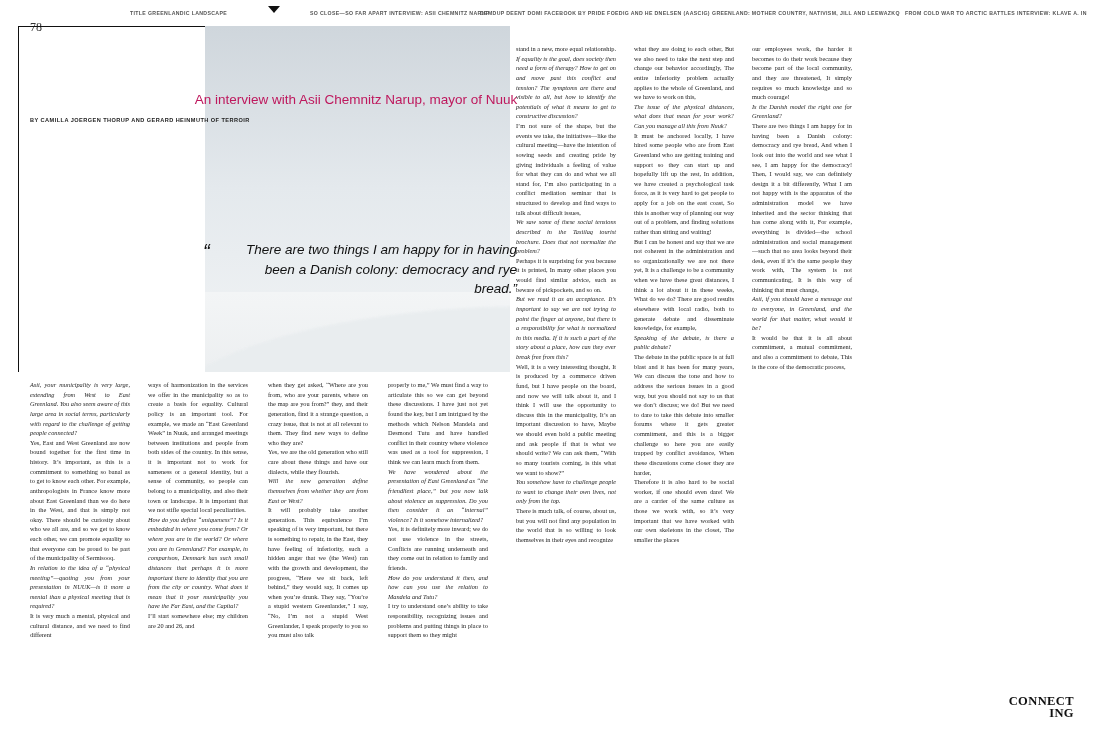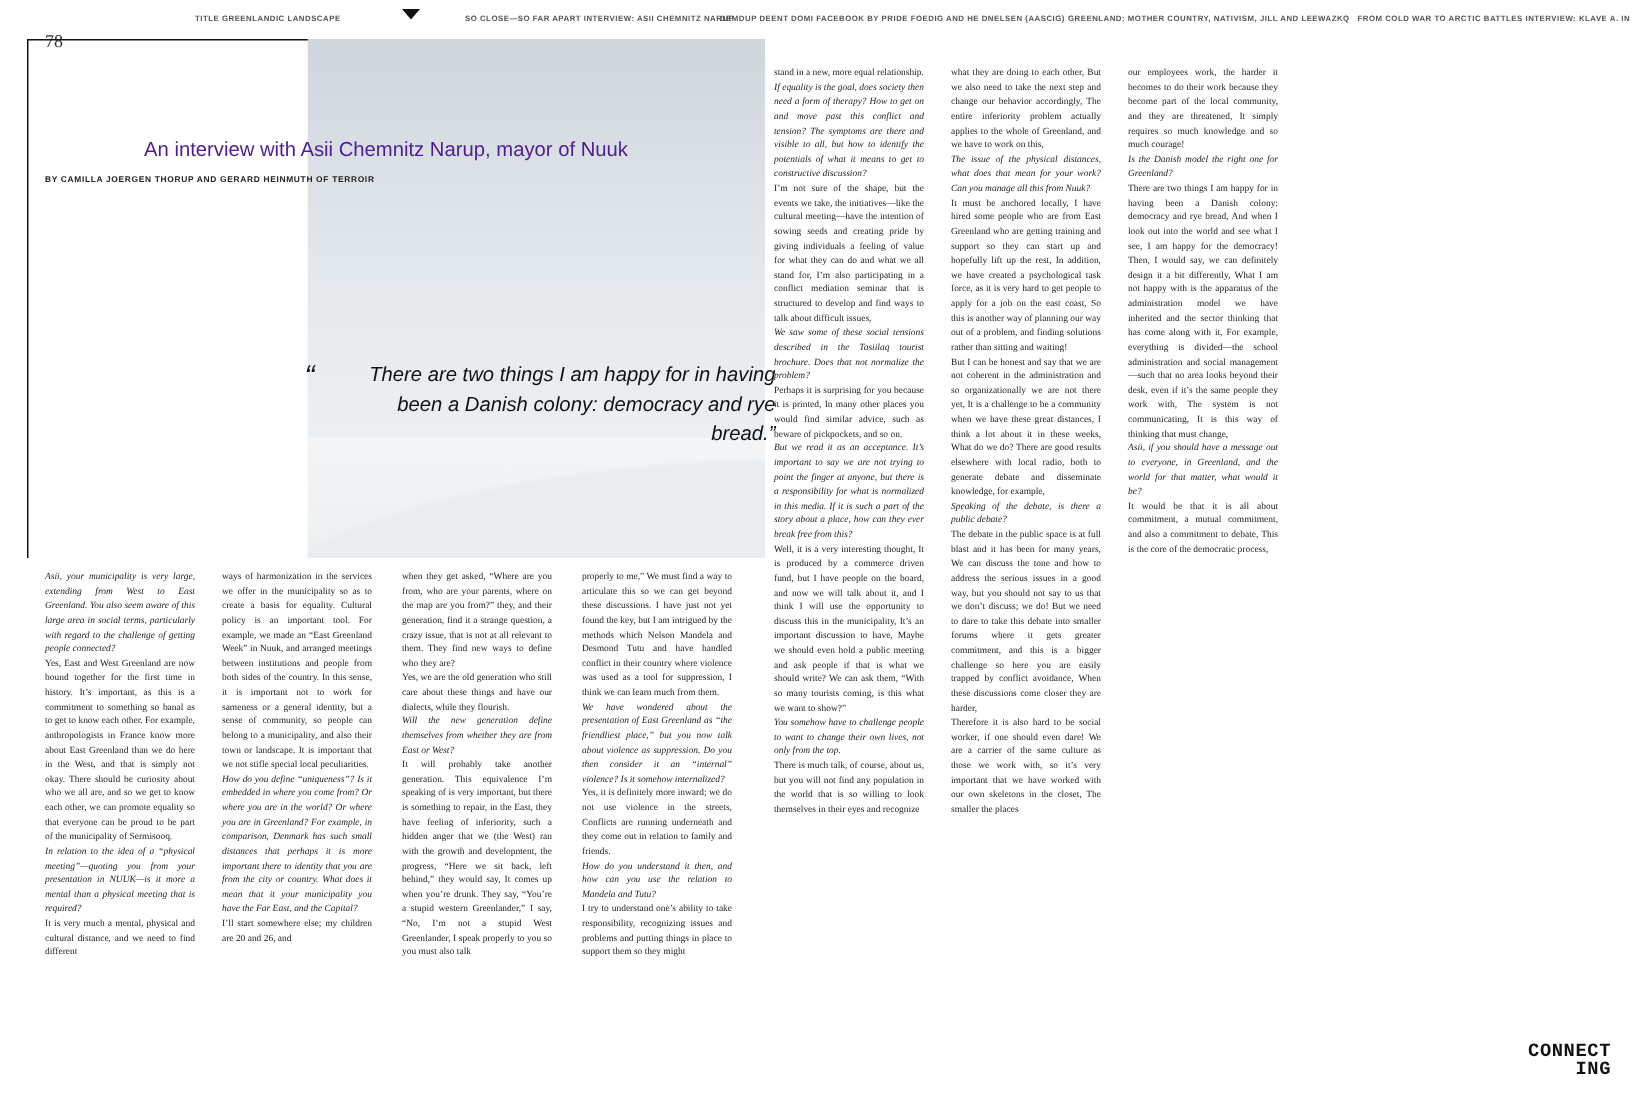--- a/index.html
+++ b/index.html
@@ -43,21 +43,21 @@
   }
 
   
   .title{
     position:absolute;left:30px;top:48px;width:560px;
     font-size:31px;letter-spacing:.2px;color:#111;
   }
   .subtitle{
     position:absolute;left:96px;top:92px;width:520px;
     font-family:"Liberation Sans", sans-serif;
-    font-size:13.5px;color:#4c1d95;font-weight:300;
+    font-size:13.5px;color:#be185d;font-weight:300;text-align:center;
   }
   .byline{
     position:absolute;left:30px;top:117px;width:420px;
     font-family:"Liberation Sans", sans-serif;
     font-size:5.6px;letter-spacing:.45px;font-weight:bold;color:#222;
   }
 
   
   .photo{
     position:absolute;left:205px;top:26px;width:505px;height:700px;
@@ -174,21 +174,21 @@
   }
   .pq-mark{
     position:absolute;left:203px;top:240px;
     font-family:"Liberation Sans", sans-serif;
     font-size:20px;color:#111;font-style:italic;
   }
 
   
   .logo{
     position:absolute;right:26px;bottom:22px;
-    font-family:Liberation Mono, monospace;
+    font-family:Liberation Serif, serif;
     font-weight:bold;font-size:12.5px;line-height:1.02;
     letter-spacing:.4px;text-align:right;color:#111;
   }
 </style>
 </head>
 <body>
 
 <div class="page">
 
   <div class="topbar">

